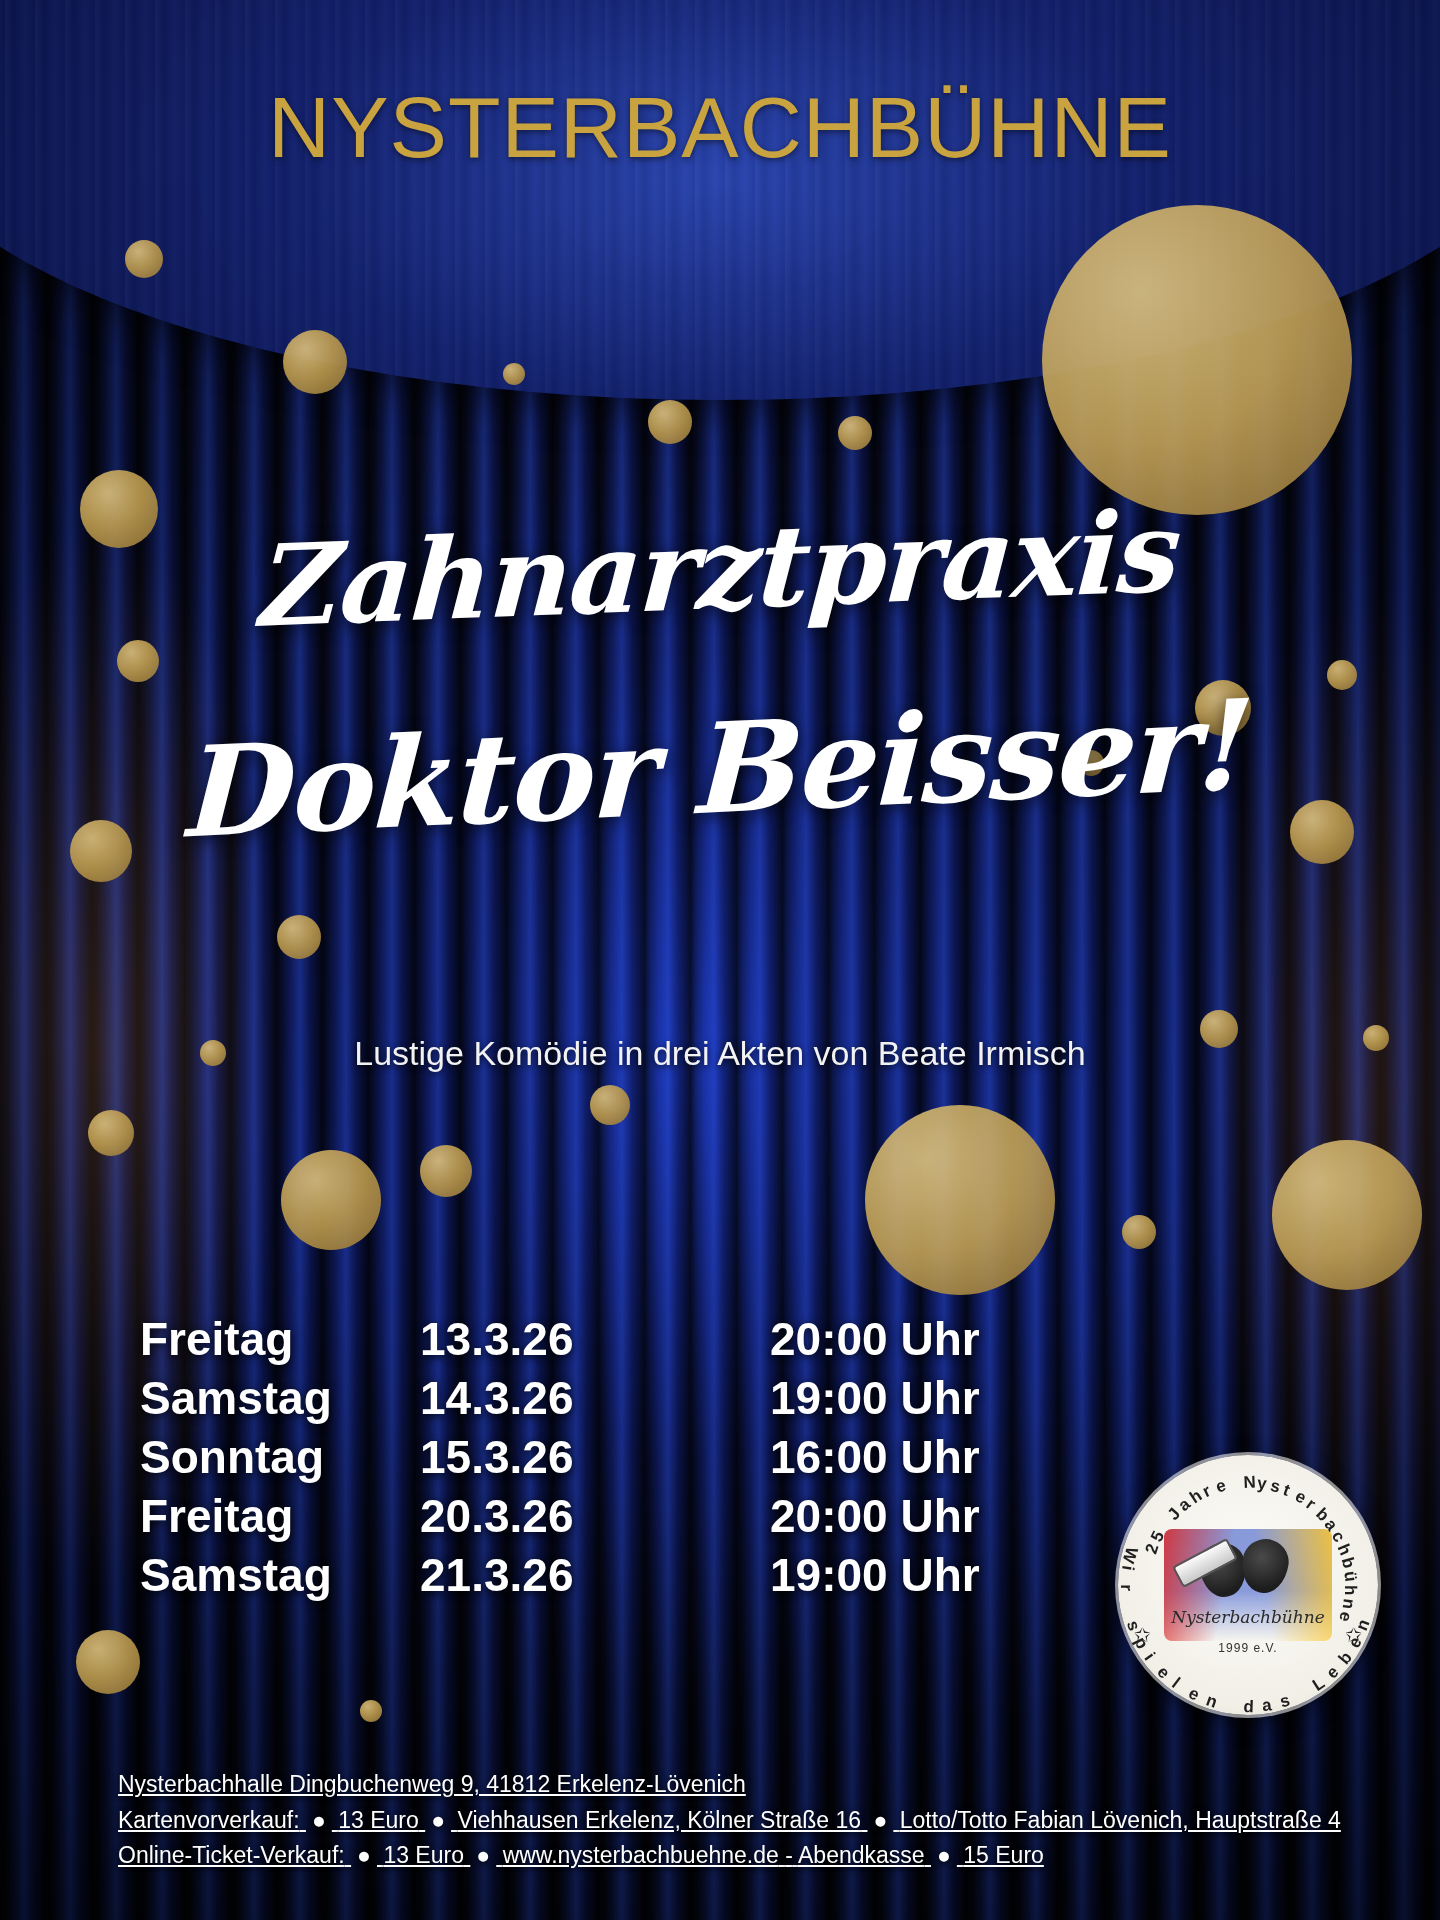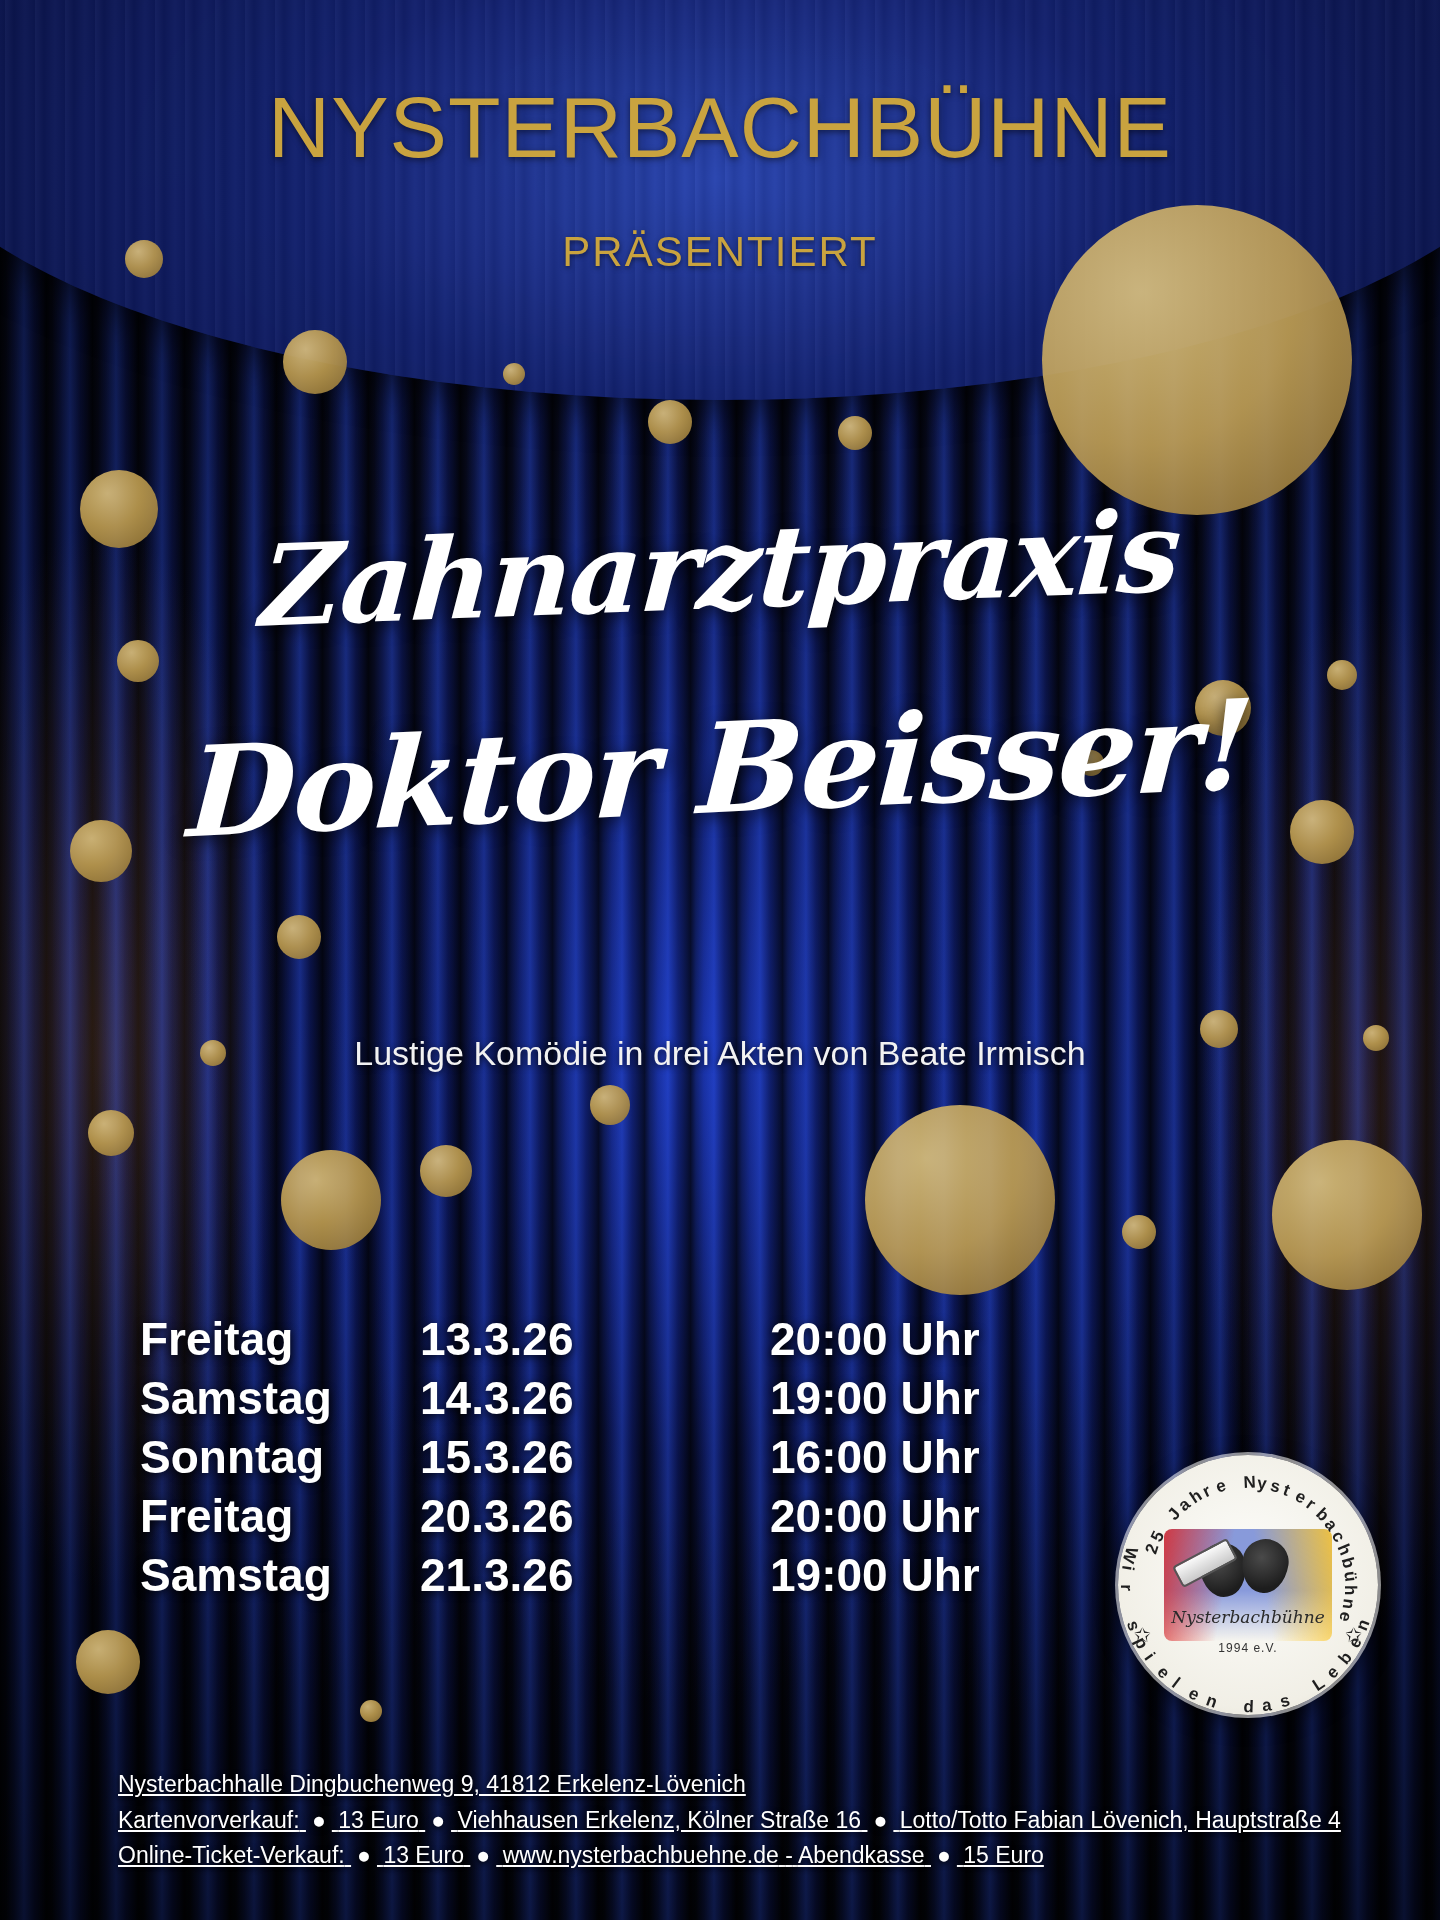--- a/index.html
+++ b/index.html
@@ -311,21 +311,20 @@
   <div class="dot" style="left:590px;  top:1085px; width:40px;  height:40px;"></div>
   <div class="dot" style="left:420px;  top:1145px; width:52px;  height:52px;"></div>
   <div class="dot" style="left:281px;  top:1150px; width:100px; height:100px;"></div>
   <div class="dot big" style="left:865px;  top:1105px; width:190px; height:190px;"></div>
   <div class="dot big" style="left:1272px; top:1140px; width:150px; height:150px;"></div>
   <div class="dot" style="left:1122px; top:1215px; width:34px;  height:34px;"></div>
   <div class="dot" style="left:76px;   top:1630px; width:64px;  height:64px;"></div>
   <div class="dot" style="left:360px;  top:1700px; width:22px;  height:22px;"></div>
 
   <div class="head-main">NYSTERBACHBÜHNE</div>
-  <div class="head-sub">PRÄSENTIERT</div>
 
   <div class="title-wrap">
     <div class="title-line l1">Zahnarztpraxis</div>
     <div class="title-line l2">Doktor Beisser!</div>
   </div>
   <div class="subtitle">Lustige Komödie in drei Akten von Beate Irmisch</div>
 
   <div class="schedule">
     <div class="sched-row">
       <span class="sched-day">Freitag</span>
@@ -353,21 +352,21 @@
       <span class="sched-time">19:00 Uhr</span>
     </div>
   </div>
 
   <div class="logo">
     <div class="art"></div>
     <div class="mask m1"></div>
     <div class="mask m2"></div>
     <div class="tube"></div>
     <div class="logo-inner-label">Nysterbachbühne</div>
-    <div class="logo-year">1994 e.V.</div>
+    <div class="logo-year">1999 e.V.</div>
     <div class="logo-arc-top">
 
     <span style="transform: rotate(-72deg) translate(0px, -112px) rotate(0deg); font-size: 17px;">2</span>
         <span style="transform: rotate(-64.284deg) translate(0px, -112px) rotate(0deg); font-size: 17px;">5</span>
         <span style="transform: rotate(-56.5679deg) translate(0px, -112px) rotate(0deg); font-size: 17px;"> </span>
         <span style="transform: rotate(-48.8519deg) translate(0px, -112px) rotate(0deg); font-size: 17px;">J</span>
         <span style="transform: rotate(-41.1358deg) translate(0px, -112px) rotate(0deg); font-size: 17px;">a</span>
         <span style="transform: rotate(-33.4198deg) translate(0px, -112px) rotate(0deg); font-size: 17px;">h</span>
         <span style="transform: rotate(-25.7037deg) translate(0px, -112px) rotate(0deg); font-size: 17px;">r</span>
         <span style="transform: rotate(-17.9877deg) translate(0px, -112px) rotate(0deg); font-size: 17px;">e</span>

